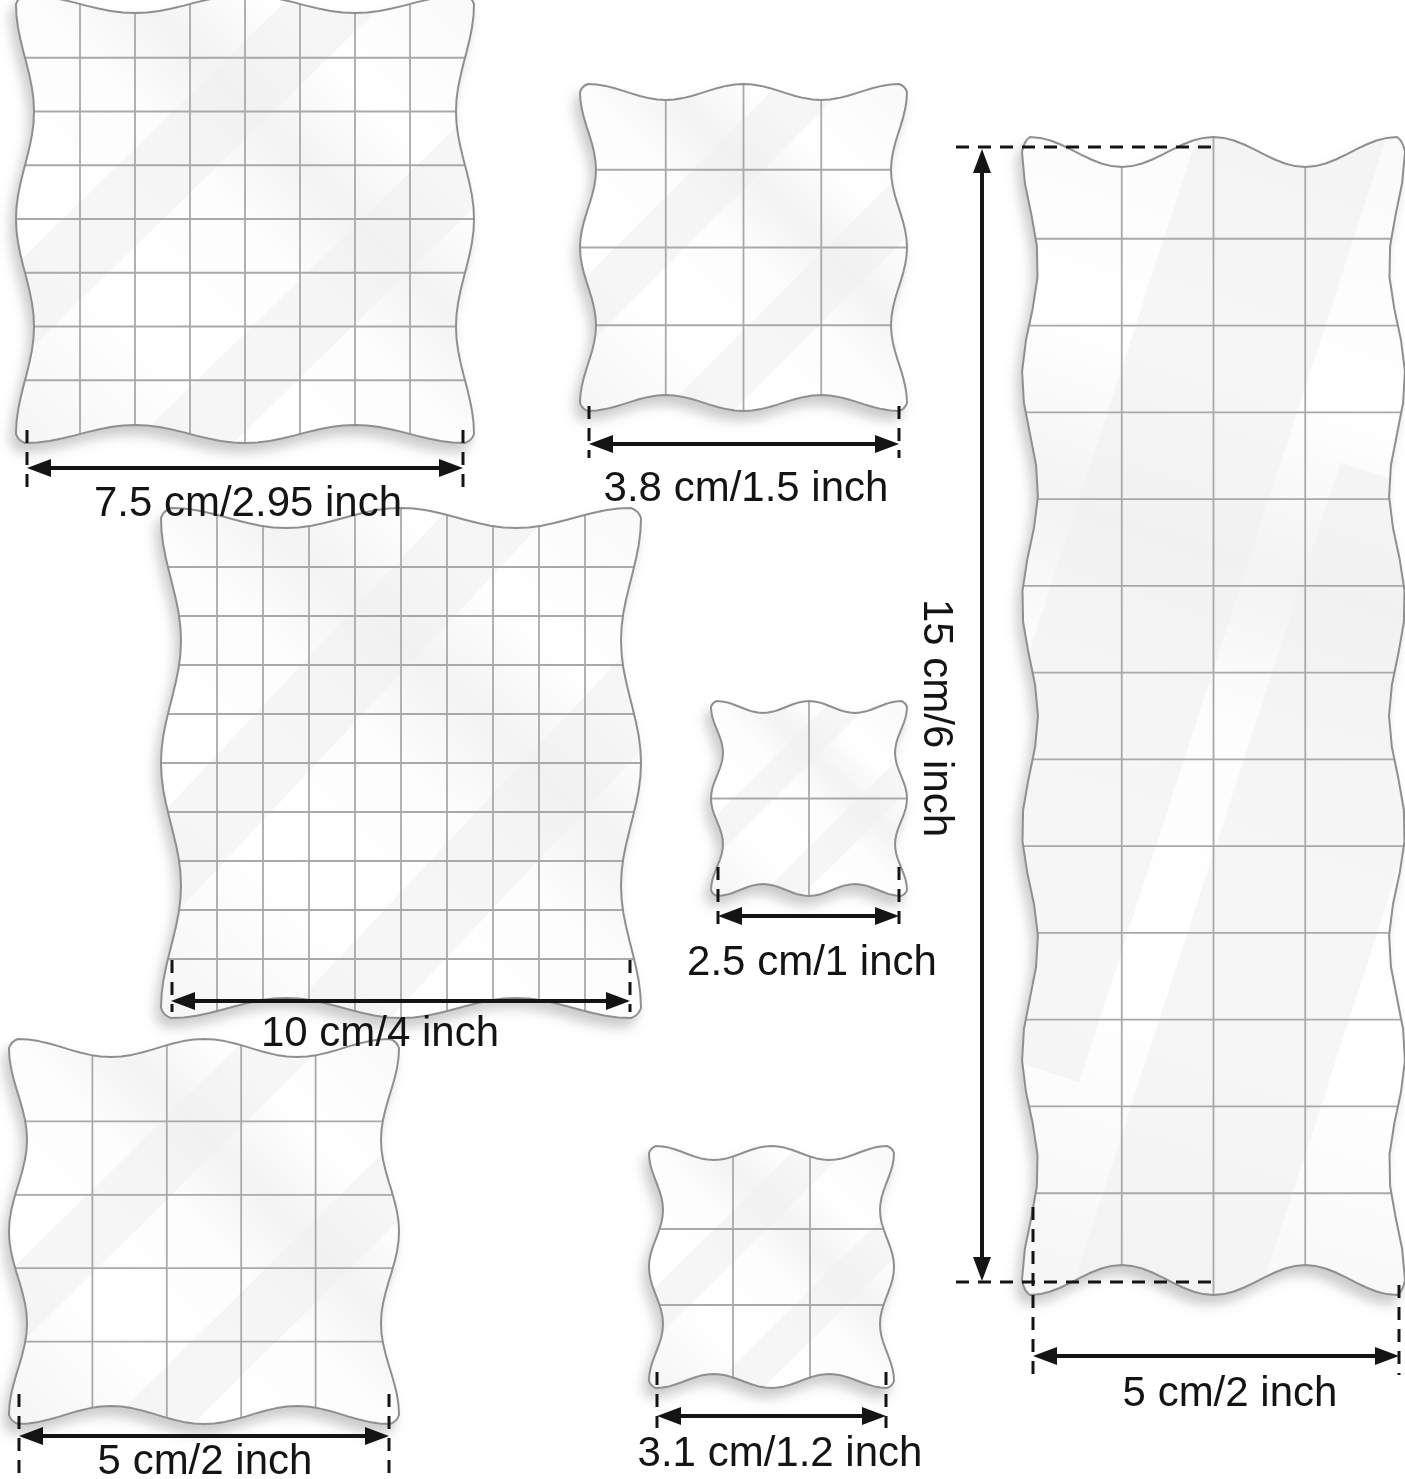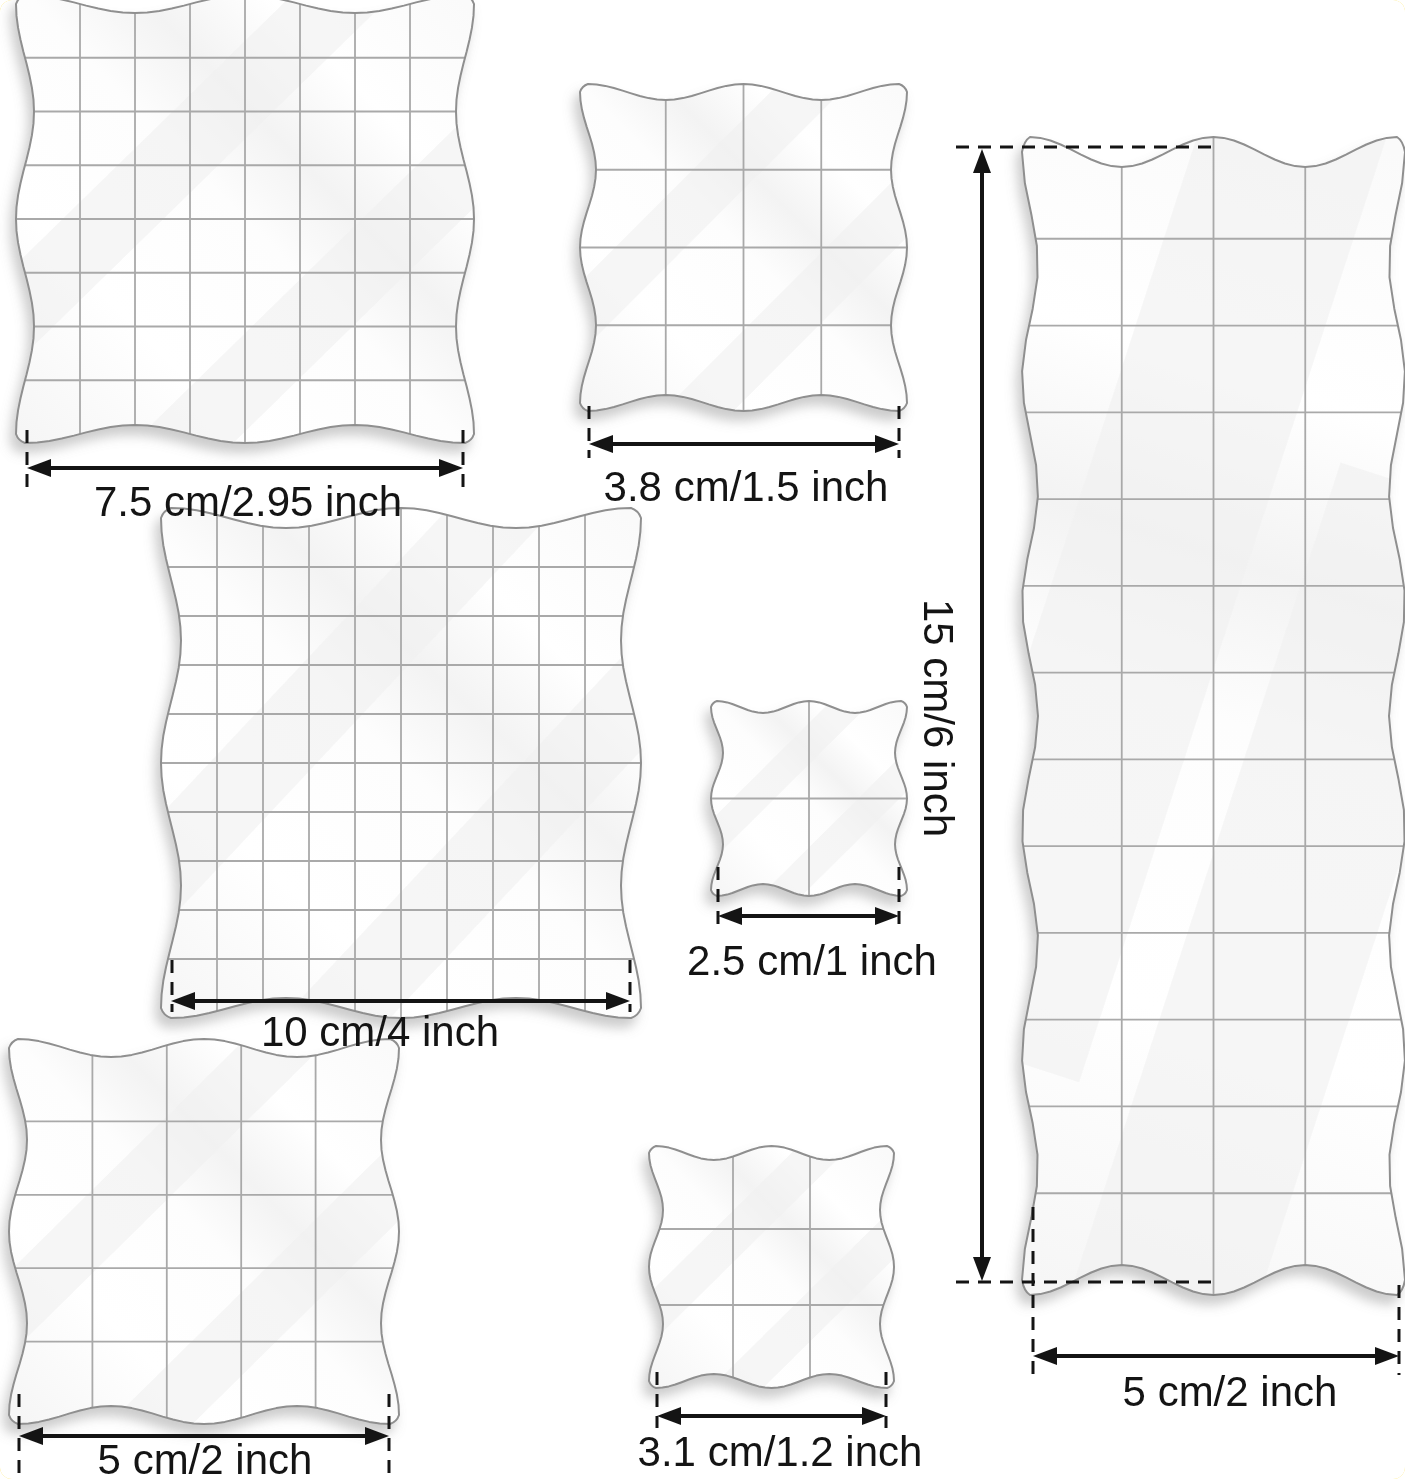--- a/index.html
+++ b/index.html
@@ -3,21 +3,20 @@
 <meta charset="utf-8">
 <style>
   html, body { margin: 0; padding: 0; background: #ffffff; }
   .stage {
     position: relative;
     width: 1405px;
     height: 1479px;
     background: #fde047;
     overflow: hidden;
     font-family: "Liberation Sans", "DejaVu Sans", sans-serif;
-    border-radius: 12px;
   }
   svg { display: block; }
   svg text {
     font-family: "Liberation Sans", "DejaVu Sans", sans-serif;
     font-weight: 400;
   }
 </style>
 </head>
 <body>
 

